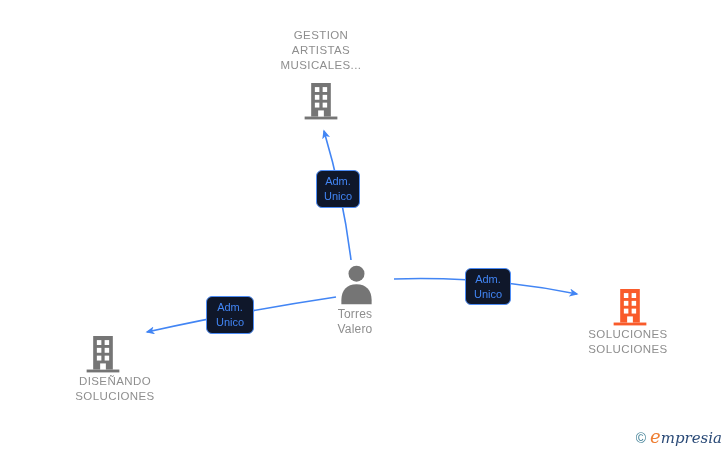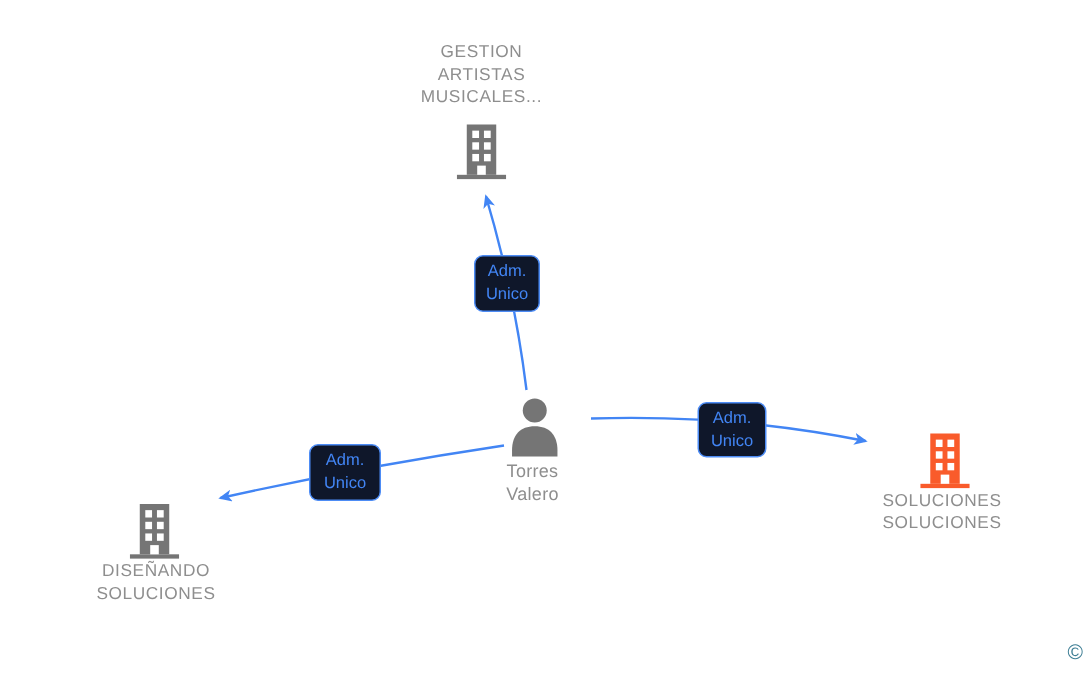--- a/index.html
+++ b/index.html
@@ -145,21 +145,21 @@
         <rect x="14.5" y="6" width="5.5" height="6"></rect>
         <rect x="24" y="6" width="5.5" height="6"></rect>
         <rect x="14.5" y="15.5" width="5.5" height="6"></rect>
         <rect x="24" y="15.5" width="5.5" height="6"></rect>
         <rect x="14.5" y="25" width="5.5" height="6"></rect>
         <rect x="24" y="25" width="5.5" height="6"></rect>
         <rect x="18.5" y="34.5" width="7" height="7.5"></rect>
       </g>
     </svg>
   </div>
-  <div class="node-label company-label" style="left:29px; top:374px; width:150px;">
+  <div class="node-label company-label" style="left:40px; top:374px; width:150px;">
     <div class="line">DISEÑANDO</div>
     <div class="line">SOLUCIONES</div>
   </div>
 
   <div class="node-icon" style="left:612px; top:288px;">
     <svg width="36" height="38" viewBox="0 0 44 46">
       <g class="fill-orange">
         <rect x="2" y="42" width="40" height="3.5"></rect>
         <rect x="10" y="1" width="24" height="41"></rect>
       </g>
@@ -174,15 +174,16 @@
       </g>
     </svg>
   </div>
   <div class="node-label company-label" style="left:553px; top:327px; width:150px;">
     <div class="line">SOLUCIONES</div>
     <div class="line">SOLUCIONES</div>
   </div>
 
   <div class="footer-logo">
     <span class="copyright-symbol">©</span>
+    <span class="brand"><span class="initial">e</span><span>mpresia</span></span>
   </div>
 
 </div>
 
 </body></html>

